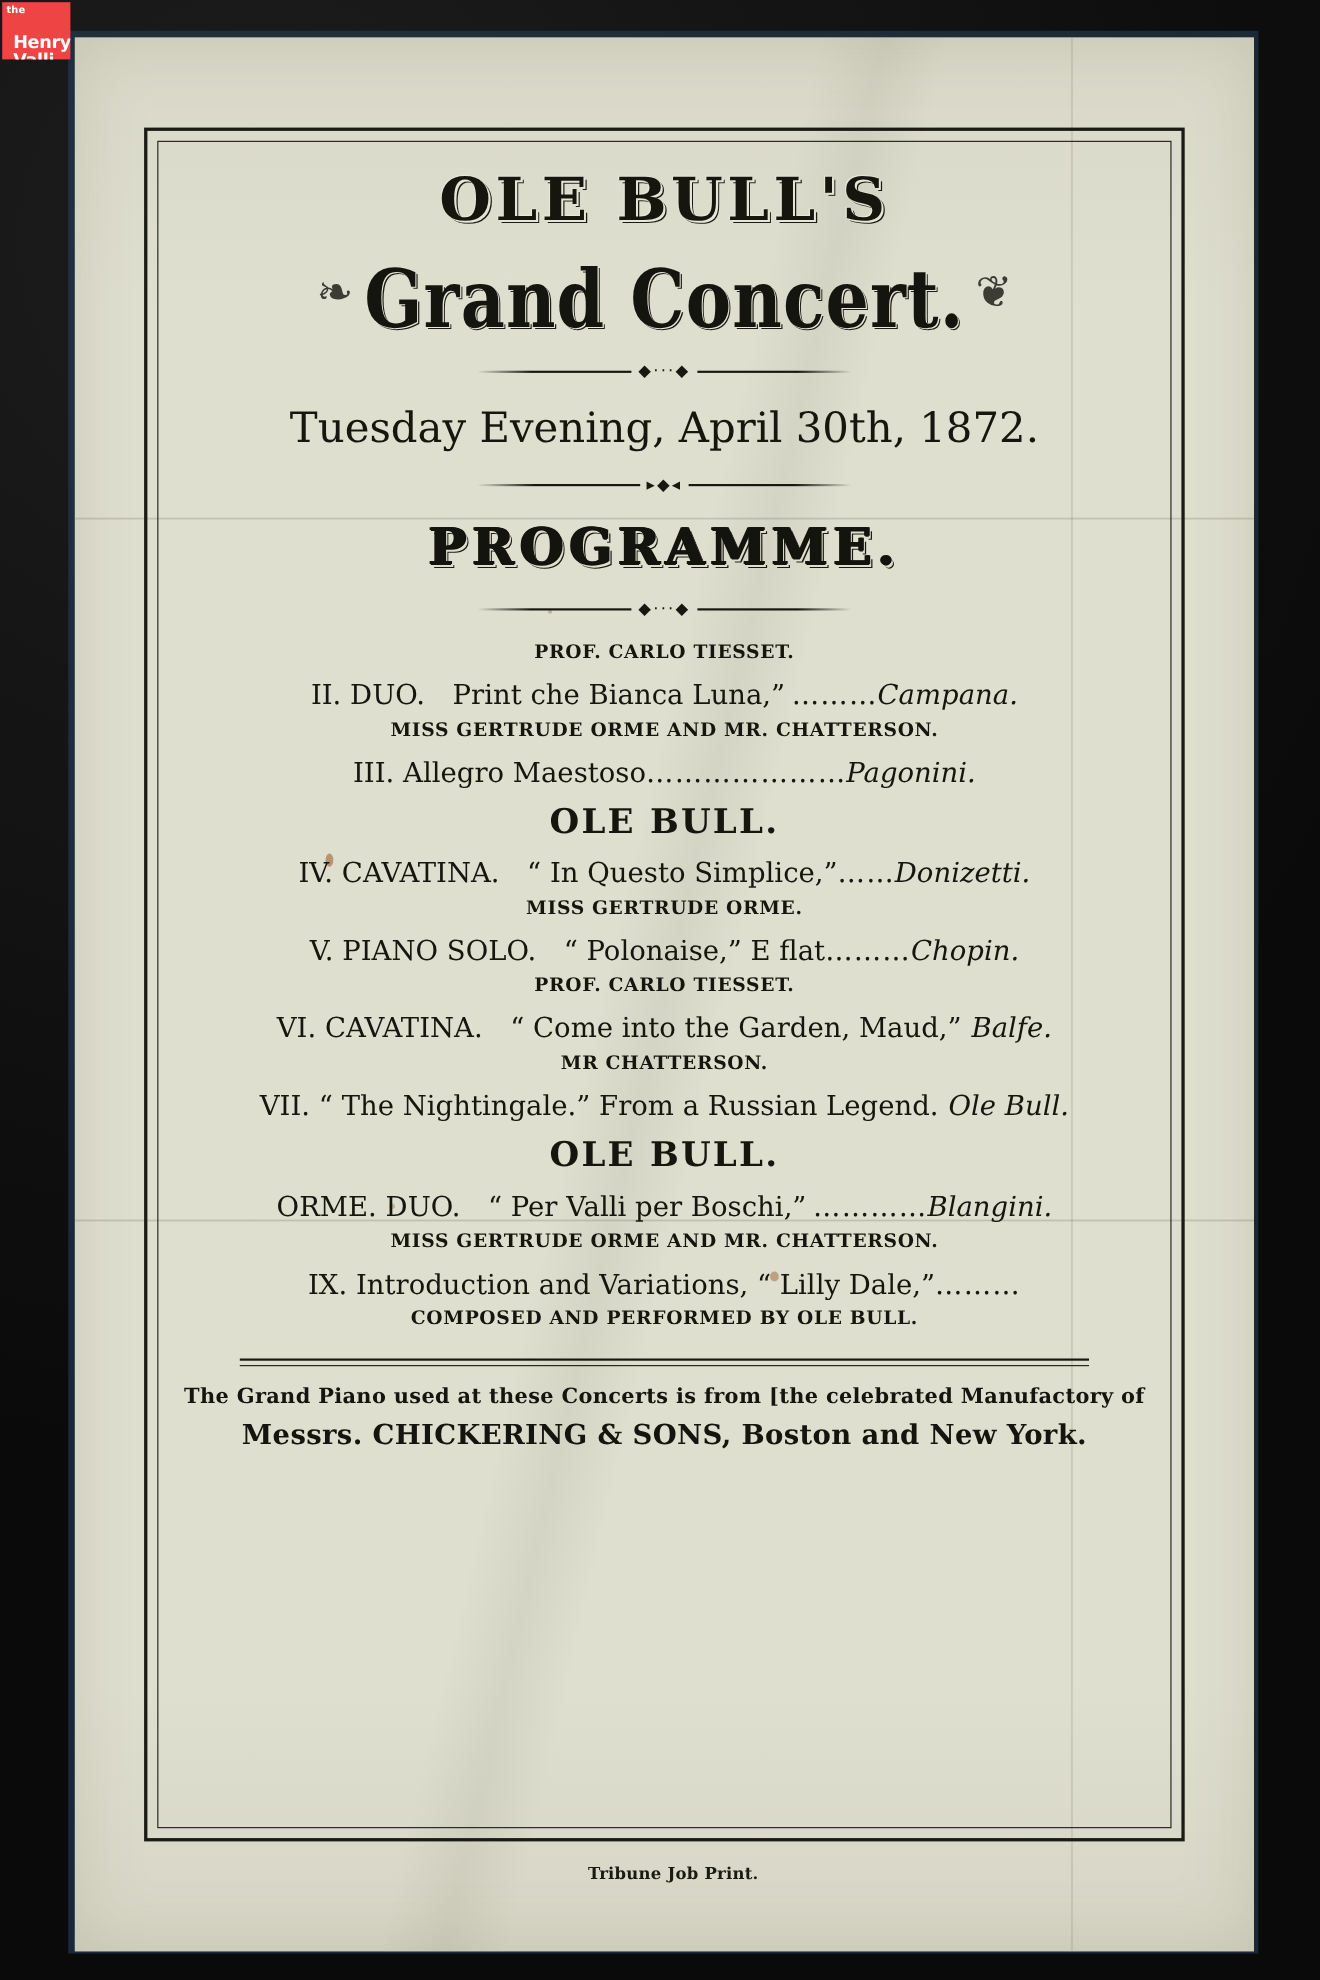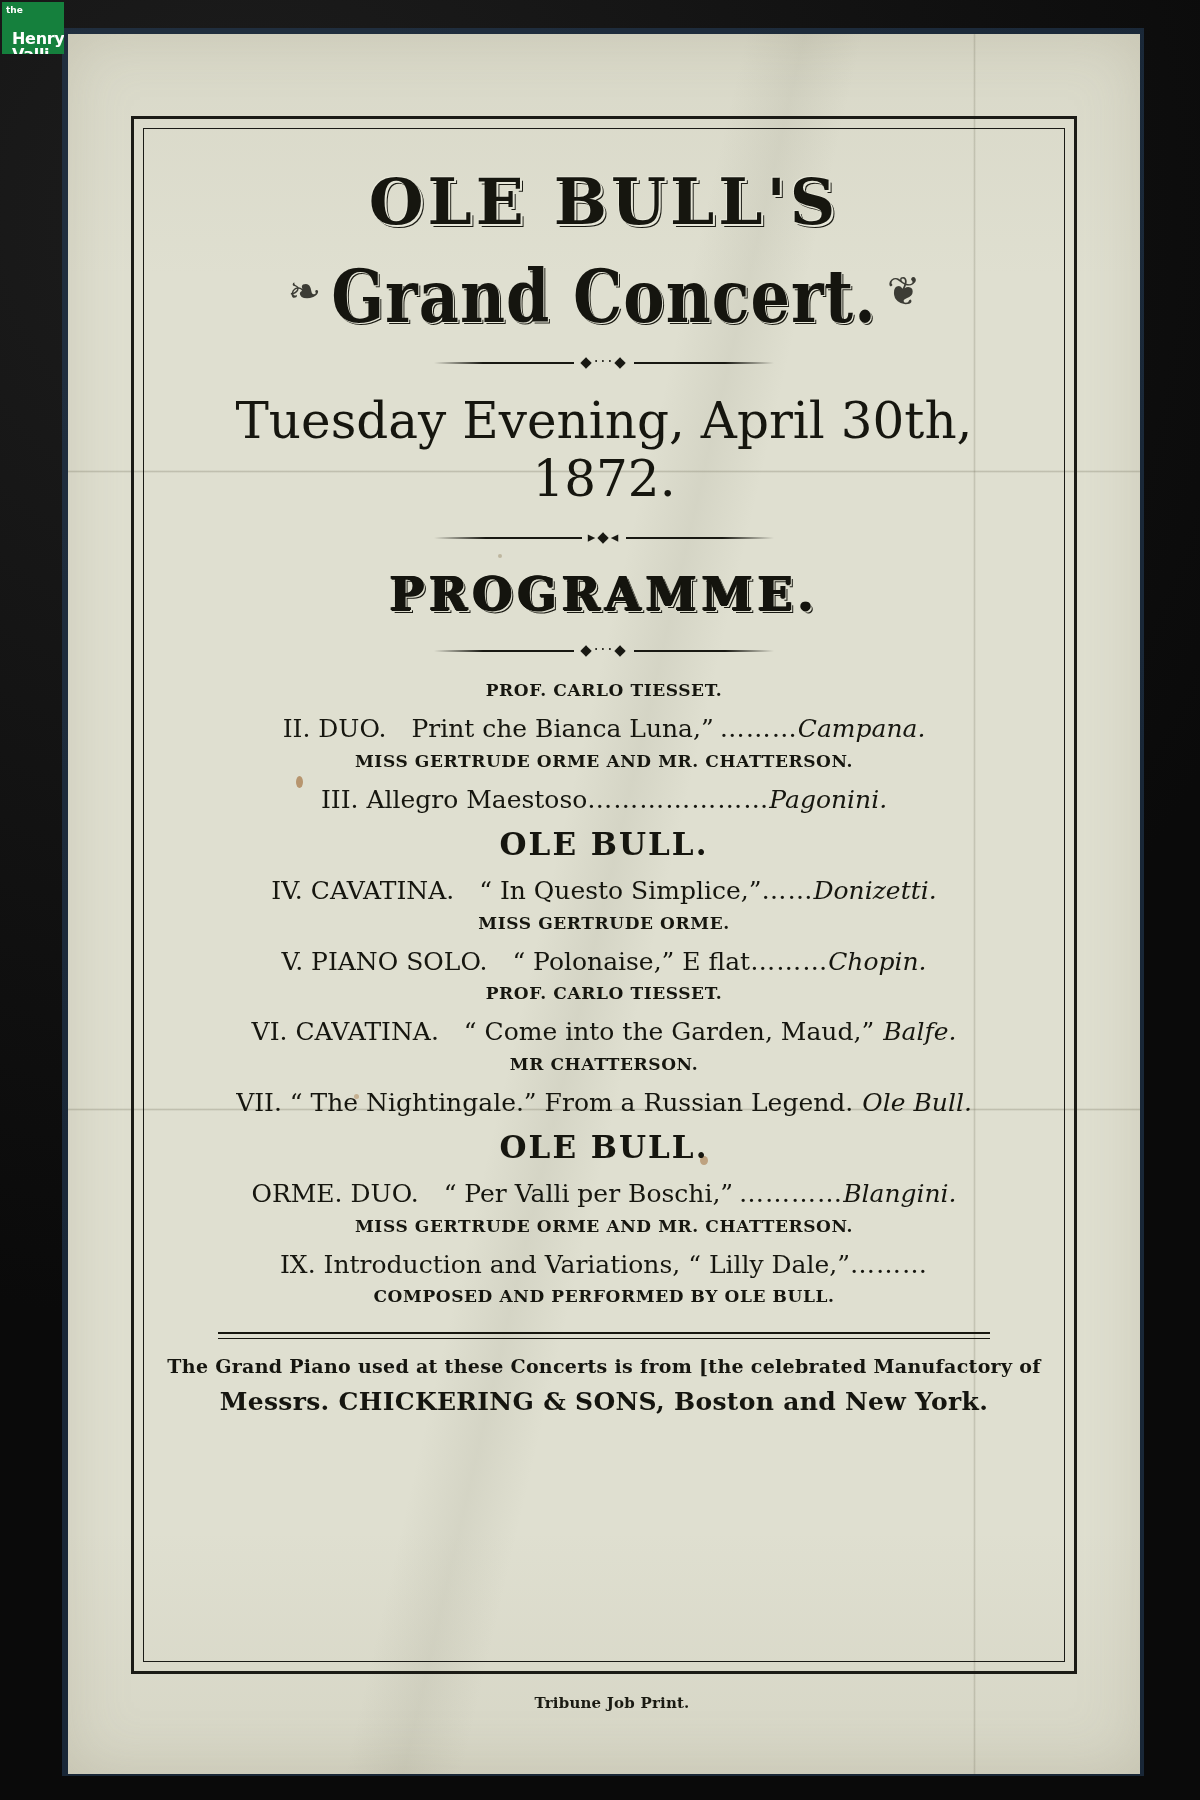--- a/index.html
+++ b/index.html
@@ -68,24 +68,24 @@
     position:absolute;
     left:92px;top:100px;right:92px;
     text-align:center;
     color:#15150f;
   }
 
   
   .title-main{
     font-family:"DejaVu Serif", serif;
     font-weight:bold;
-    font-size:63px;
+    font-size:54px;
     letter-spacing:4px;
     line-height:1.02;
-    margin-top:36px;
+    margin-top:20px;
     color:#16160f;
     text-shadow:
       2px 2px 0 #e6e6d8,
       3px 3px 0 #1b1b14,
       -1px -1px 0 #e6e6d8;
   }
 
   
   .title-script-row{
     display:flex;align-items:center;justify-content:center;
@@ -122,21 +122,21 @@
   }
   .rule .dots{
     font-size:15px;letter-spacing:2px;color:#181812;
     padding:0 6px;line-height:1;
     font-family:"DejaVu Sans", sans-serif;
   }
 
   
   .dateline{
     font-family:"DejaVu Serif", serif;
-    font-size:50px;
+    font-size:38px;
     letter-spacing:0px;
     color:#16160f;
   }
 
   
   .programme{
     font-family:"DejaVu Serif", serif;
     font-weight:bold;
     font-size:46px;
     letter-spacing:5px;
@@ -217,21 +217,21 @@
   .spot.a{left:228px;top:742px;width:7px;height:12px;background:rgba(150,88,30,.55);}
   .spot.b{left:632px;top:1122px;width:8px;height:9px;background:rgba(150,88,30,.45);}
   .spot.c{left:286px;top:1060px;width:5px;height:5px;background:rgba(150,88,30,.35);}
   .spot.d{left:430px;top:520px;width:4px;height:4px;background:rgba(130,110,70,.35);}
 
   
   .hf-logo{
     position:absolute;
     left:2px;top:2px;
     width:62px;height:52px;
-    background:#15803d;
+    background:#ef4444;
     color:#fff;
     font-family:"DejaVu Sans", sans-serif;
     line-height:1;
     overflow:hidden;
     z-index:9;
   }
   .hf-logo .l1{
     font-size:9px;font-weight:bold;
     margin:4px 0 0 4px;text-align:left;
   }

